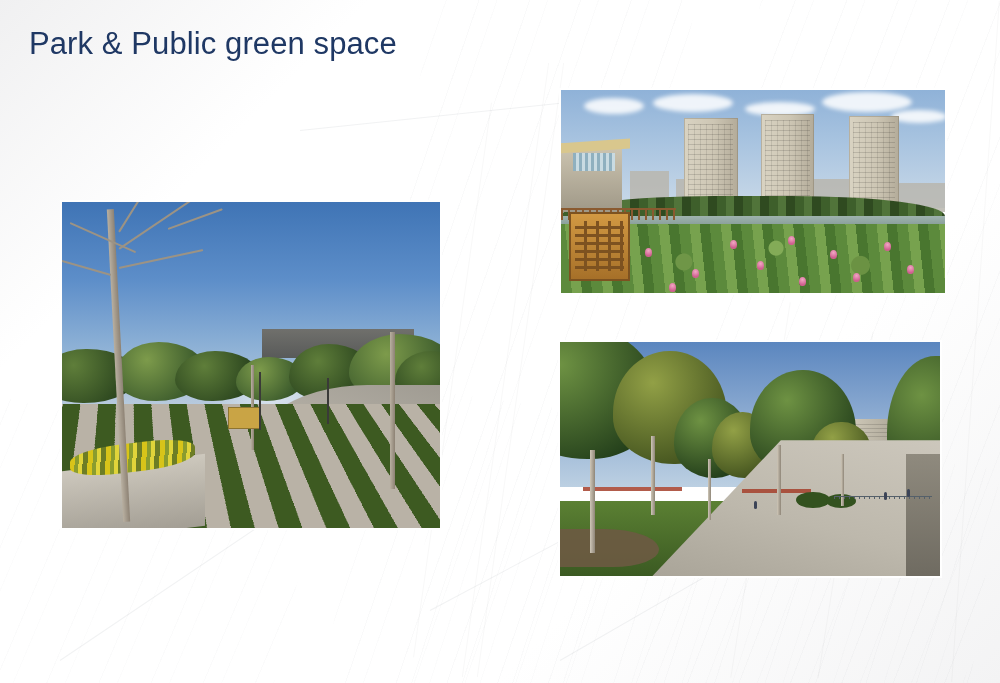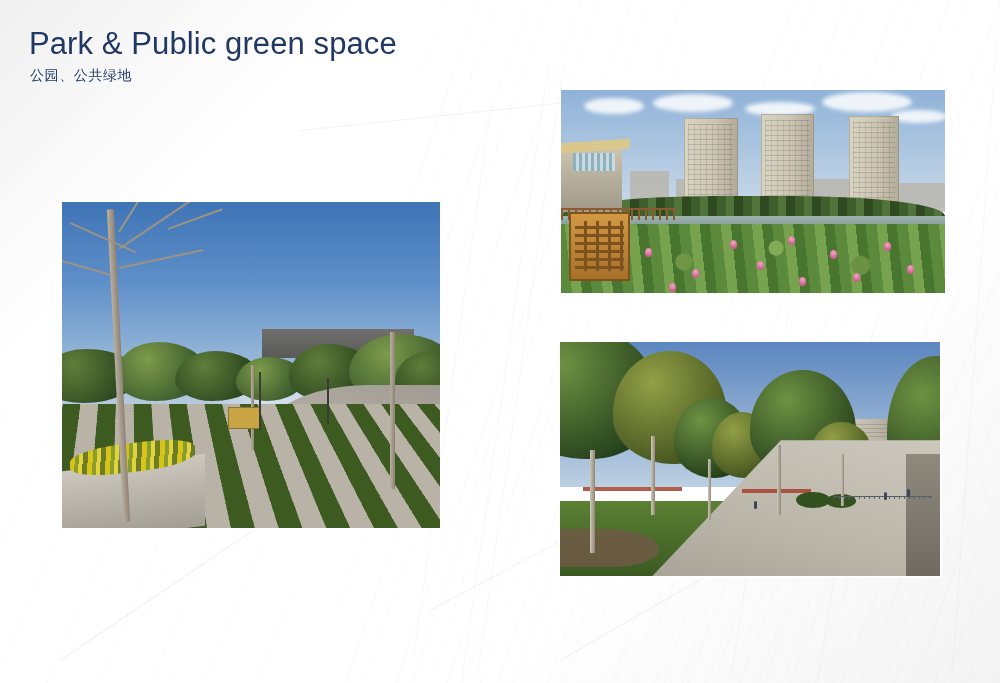--- a/index.html
+++ b/index.html
@@ -324,21 +324,20 @@
     <div class="wm-strut" style="left:975px;top:0px;width:1px;height:683px;transform:rotate(4deg);"></div>
 
     <div class="wm-diag" style="left:300px;top:130px;width:300px;transform:rotate(-6deg);"></div>
     <div class="wm-diag" style="left:430px;top:610px;width:420px;transform:rotate(-28deg);"></div>
     <div class="wm-diag" style="left:560px;top:660px;width:430px;transform:rotate(-30deg);"></div>
     <div class="wm-diag" style="left:60px;top:660px;width:260px;transform:rotate(-34deg);"></div>
   </div>
 
   <div class="heading">
     <h1 class="title">Park &amp; Public green space</h1>
-    <div class="subtitle">公园、公共绿地</div>
   </div>
 
   <div class="photo p1" style="left: 60px; top: 200px; width: 382px; height: 330px;">
     <div class="canvas">
       <div class="sky"></div>
       <div class="sun-haze"></div>
       <div class="building"></div>
 
       <div class="treeline">
         <div class="blob" style="left:-6%;top:28%;width:26%;height:52%;"></div>

